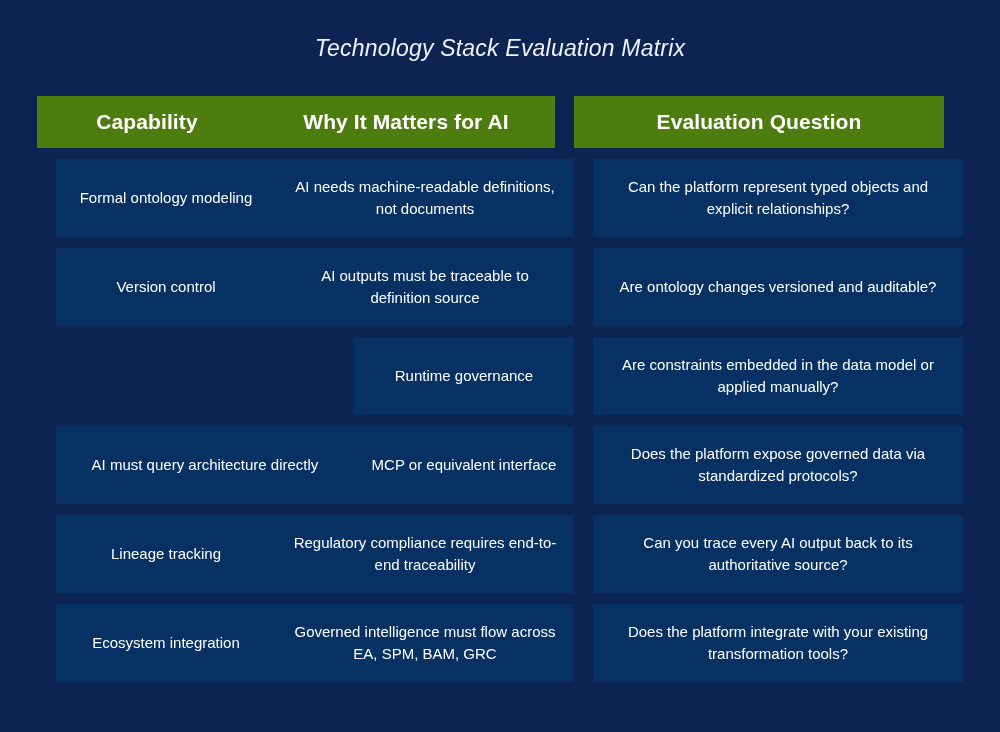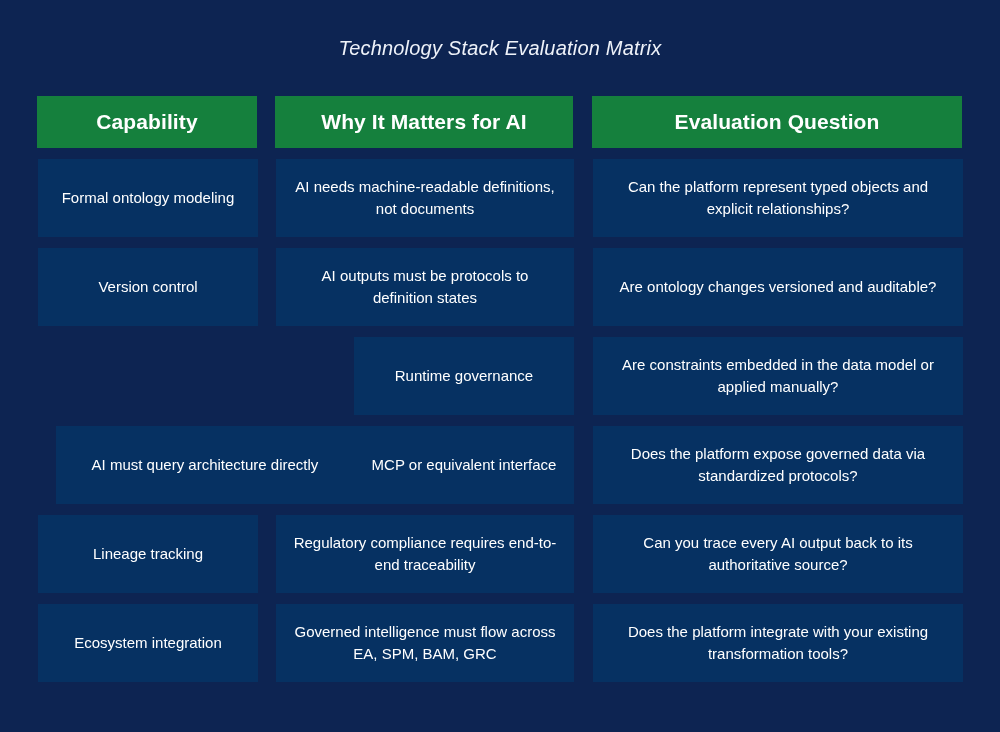--- a/index.html
+++ b/index.html
@@ -22,21 +22,21 @@
     box-sizing: border-box;
   }
 
   
   .page-title {
     position: absolute;
     left: 0;
     top: 28px;
     width: 1000px;
     text-align: center;
-    font-size: 20px;
+    font-size: 23px;
     font-style: italic;
     font-weight: 400;
     color: #eef2f9;
     letter-spacing: 0.2px;
     line-height: 40px;
   }
 
   
   .matrix {
     position: absolute;
@@ -59,26 +59,26 @@
     box-sizing: border-box;
     display: flex;
     align-items: center;
     justify-content: center;
     text-align: center;
     color: #ffffff;
   }
 
   
   .col-1 { width: 220px; }
-  .col-2 { width: 298px; margin-left: 18px; }
+  .col-2 { width: 298px; }
   .col-3 { width: 370px; margin-left: 19px; }
 
   
   .header-row .cell {
-    background: #15803d;
+    background: #4d7c0f;
     height: 52px;
     font-size: 21px;
     font-weight: bold;
     letter-spacing: 0.1px;
   }
 
   
   .body-row .cell {
     background: #063162;
     height: 78px;
@@ -118,21 +118,21 @@
       <div class="cell col-3">
         <span class="cell-text">Can the platform represent typed objects and explicit relationships?</span>
       </div>
     </div>
 
     <div class="matrix-row body-row">
       <div class="cell col-1">
         <span class="cell-text">Version control</span>
       </div>
       <div class="cell col-2">
-        <span class="cell-text">AI outputs must be protocols to definition states</span>
+        <span class="cell-text">AI outputs must be traceable to definition source</span>
       </div>
       <div class="cell col-3">
         <span class="cell-text">Are ontology changes versioned and auditable?</span>
       </div>
     </div>
 
     <div class="matrix-row body-row">
       <div class="cell col-1">
         <span class="cell-text">Runtime governance</span>
       </div>

